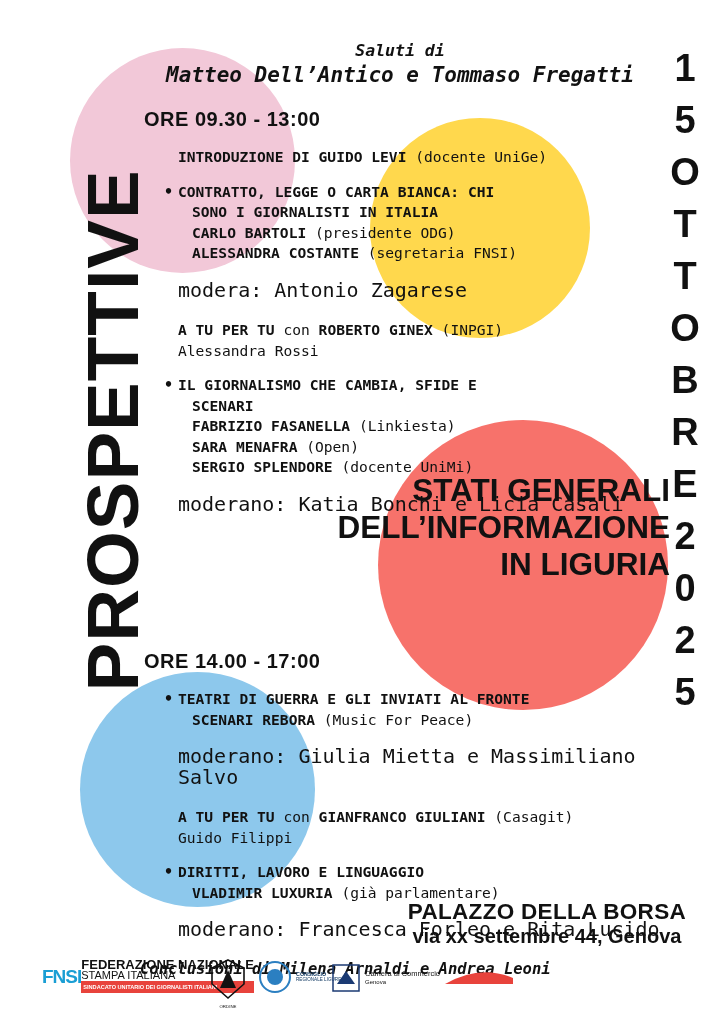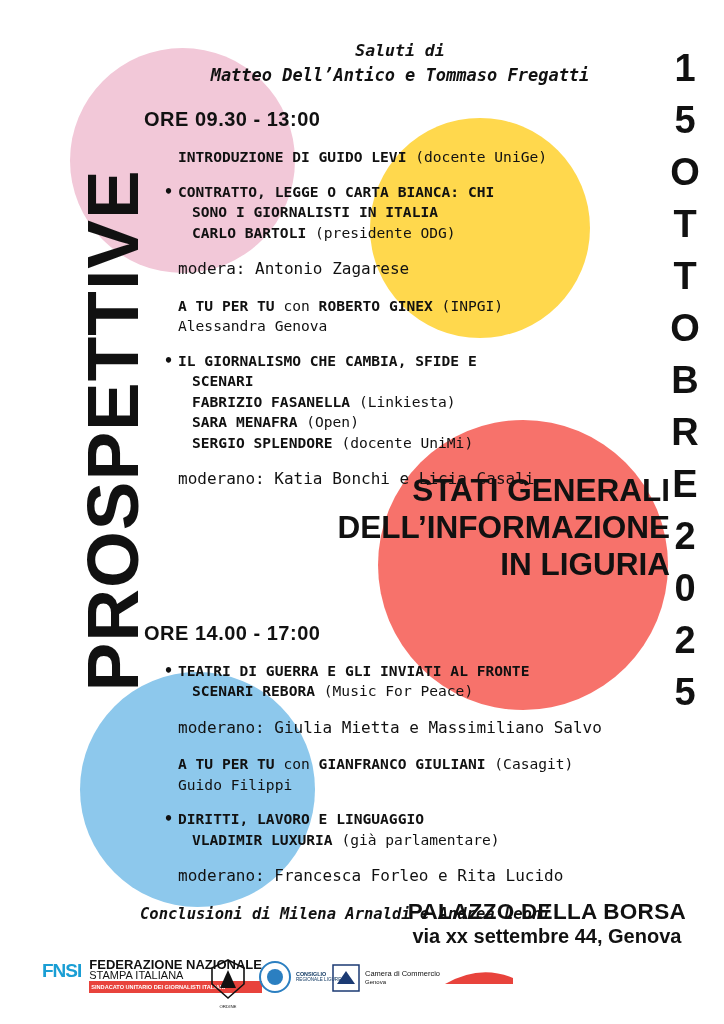--- a/index.html
+++ b/index.html
@@ -53,21 +53,21 @@
   .greet{
     text-align:center;
     font-family:"DejaVu Sans Mono", monospace;
     font-style:italic;
     font-size:16.5px;
     line-height:25px;
     font-weight:bold;
     margin:0 0 20px 0;
     color:#111;
   }
-  .greet .l2{font-size:17px;}
+  .greet .l2{font-size:21px;}
   .sessiontime{
     font-family:"Liberation Sans", sans-serif;
     font-weight:bold;
     font-size:20px;
     letter-spacing:.5px;
     margin:0 0 16px 4px;
   }
   .line{
     font-size:14.6px;
     line-height:20.5px;
@@ -76,21 +76,21 @@
   }
   .b{font-weight:bold;}
   .blk{margin-bottom:14px;}
   .indent{margin-left:38px;}
   .bullet{position:relative;margin-left:38px;}
   .bullet:before{
     content:"\2022";
     position:absolute;left:-14px;top:0;
     font-size:15px;
   }
-  .moder2{font-size:16px;line-height:20.5px;margin-left:38px;}
+  .moder2{font-size:20px;line-height:20.5px;margin-left:38px;margin-top:16px;}
   .sub{margin-left:52px;}
 
   
   #headline{
     position:absolute;left:170px;top:472px;width:500px;
     text-align:right;
     font-family:"Liberation Sans", sans-serif;
     font-weight:bold;
     font-size:31.5px;
     line-height:37px;
@@ -114,21 +114,21 @@
     font-weight:bold;
     font-size:15.5px;
     margin-top:18px;
   }
 
   
   #logos{
     position:absolute;left:0;bottom:14px;width:724px;height:52px;
   }
   .logo{position:absolute;}
-  #logo-fnsi{left:42px;top:2px;display:flex;gap:8px;}
+  #logo-fnsi{left:42px;top:2px;display:flex;align-items:center;gap:0;}
   .fnsi-mark{
     font-family:"Liberation Sans", sans-serif;
     font-weight:bold;font-size:19px;color:#1a9ed4;letter-spacing:-1px;
   }
   .fnsi-text{font-family:"Liberation Sans", sans-serif;line-height:10px;}
   .fnsi-text .t1{font-size:13px;font-weight:bold;color:#111;display:block;}
   .fnsi-text .t2{font-size:11px;font-weight:normal;color:#111;display:block;}
   .fnsi-text .t3{font-size:5.6px;font-weight:bold;color:#fff;background:#e8433c;display:block;padding:1px 2px;margin-top:1px;}
 
   #logo-ordine{left:210px;top:0px;}
@@ -182,28 +182,31 @@
         <span class="b">INTRODUZIONE DI GUIDO LEVI</span><span> (docente UniGe)</span>
       </p>
     </div>
 
     <div class="blk">
       <p class="line bullet b">CONTRATTO, LEGGE O CARTA BIANCA: CHI</p>
       <p class="line b sub">SONO I GIORNALISTI IN ITALIA</p>
       <p class="line sub">
         <span class="b">CARLO BARTOLI</span><span> (presidente ODG)</span>
       </p>
+      <p class="line sub">
+        <span class="b">ALESSANDRA COSTANTE</span><span> (segretaria FNSI)</span>
+      </p>
       <p class="moder2">modera: Antonio Zagarese</p>
     </div>
 
     <div class="blk">
       <p class="line indent">
         <span class="b">A TU PER TU</span><span> con </span><span class="b">ROBERTO GINEX</span><span> (INPGI)</span>
       </p>
-      <p class="line indent">Alessandra Genova</p>
+      <p class="line indent">Alessandra Rossi</p>
     </div>
 
     <div class="blk">
       <p class="line bullet b">IL GIORNALISMO CHE CAMBIA, SFIDE E</p>
       <p class="line b sub">SCENARI</p>
       <p class="line sub">
         <span class="b">FABRIZIO FASANELLA</span><span> (Linkiesta)</span>
       </p>
       <p class="line sub">
         <span class="b">SARA MENAFRA</span><span> (Open)</span>

